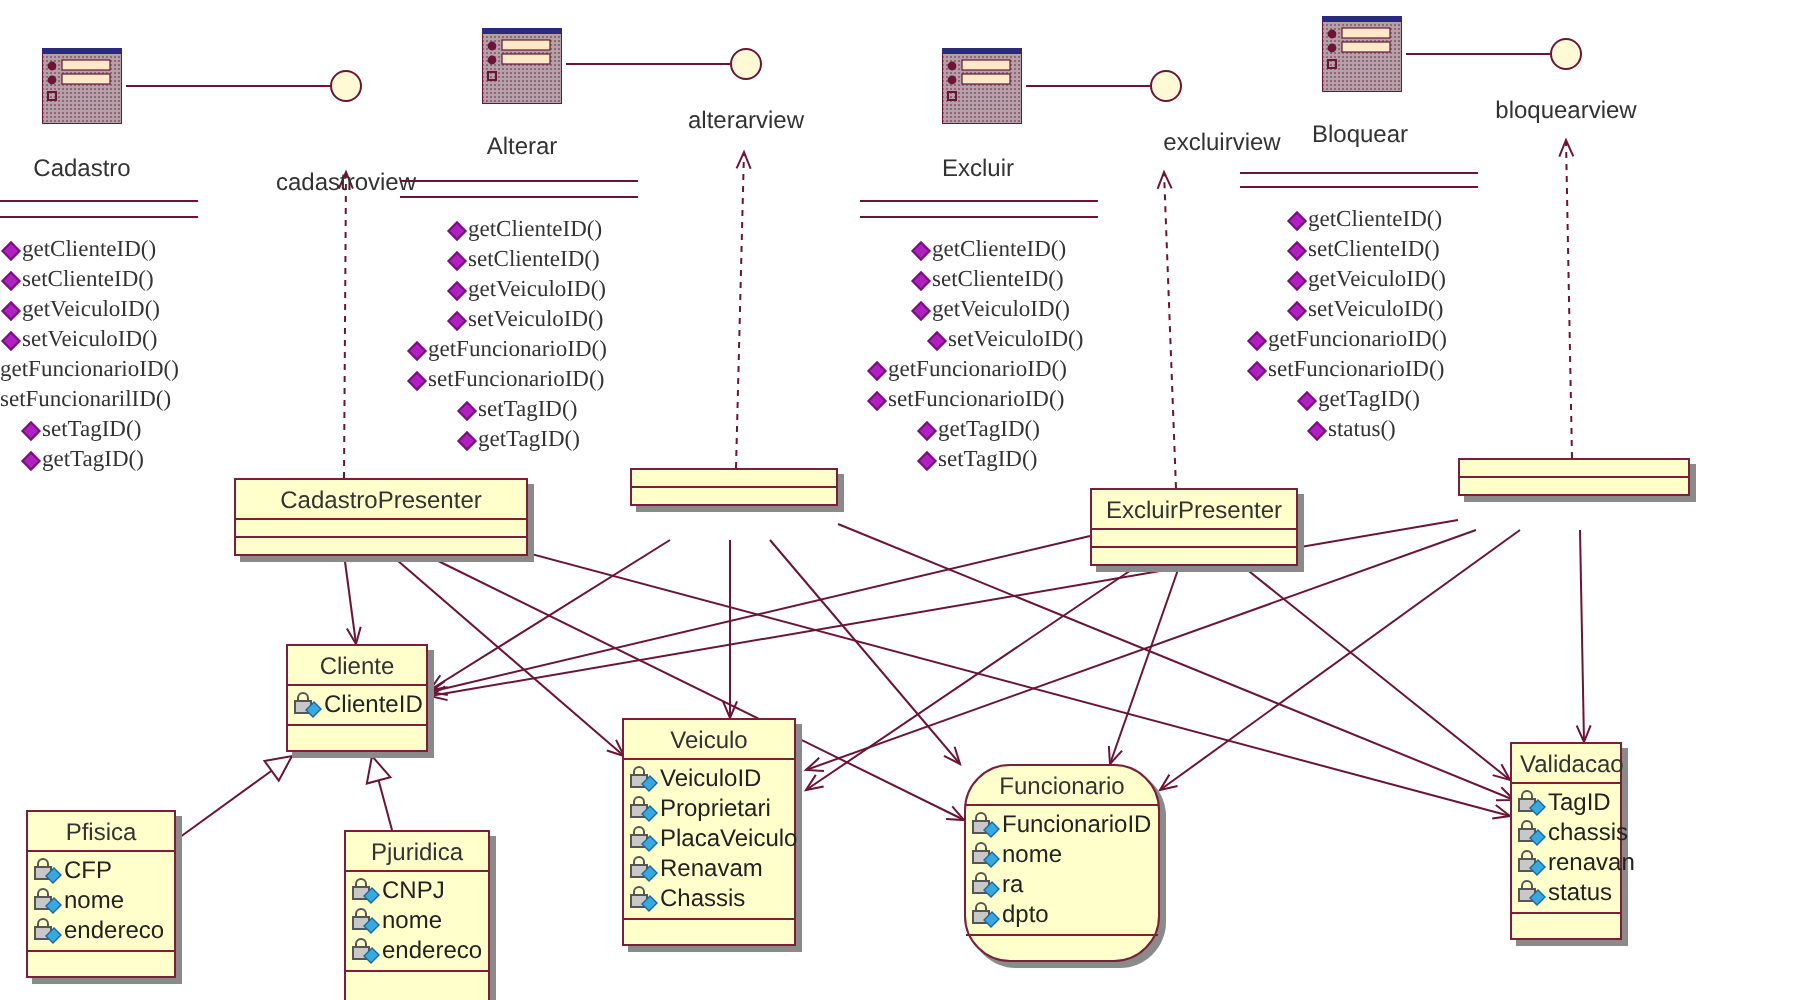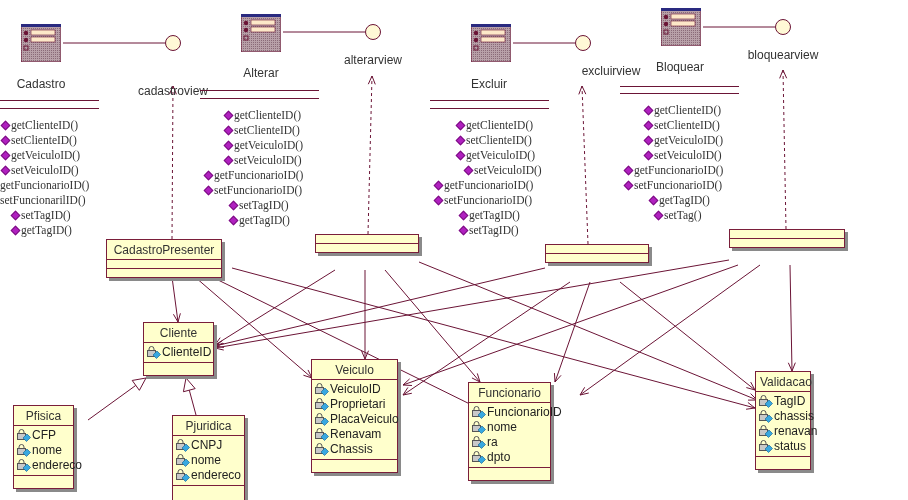--- a/index.html
+++ b/index.html
@@ -288,34 +288,35 @@
     <div class="op" style="padding-left: 0px;">
       <span class="diamond"></span>
       <span>setFuncionarioID()</span>
     </div>
     <div class="op" style="padding-left: 25px;">
       <span class="diamond"></span>
       <span>getTagID()</span>
     </div>
     <div class="op" style="padding-left: 30px;">
       <span class="diamond"></span>
-      <span>setTag()</span>
+      <span>status()</span>
     </div>
   </div>
 
-<div class="cls presenter" style="left:106px;top:239px;width:116px;">
+<div class="cls presenter" style="left:117px;top:239px;width:147px;">
   <div class="name">CadastroPresenter</div>
   <div class="a"></div>
   <div class="o"></div>
 </div>
 <div class="cls presenter" style="left:315px;top:234px;width:104px;">
   <div class="a"></div>
   <div class="o"></div>
 </div>
 <div class="cls presenter" style="left:545px;top:244px;width:104px;">
+  <div class="name">ExcluirPresenter</div>
   <div class="a"></div>
   <div class="o"></div>
 </div>
 <div class="cls presenter" style="left:729px;top:229px;width:116px;">
   <div class="a"></div>
   <div class="o"></div>
 </div>
 
 <div class="cls" id="cls-cliente" style="left:143px;top:322px;width:71px;">
   <div class="name">Cliente</div>
@@ -324,21 +325,21 @@
         <span class="lock"><svg width="14" height="13" viewBox="0 0 14 13">
             <rect x="0.5" y="4.5" width="8" height="6" fill="#c8c8c8" stroke="#555"></rect>
             <path d="M2 4.5 V3 a2.5 2.5 0 0 1 5 0 V4.5" fill="none" stroke="#555"></path>
             <path d="M6 9 L10 5 L13.5 8.5 L9.5 12.5 Z" fill="#38a8e0" stroke="#1a6a9a" stroke-width="0.7"></path>
           </svg></span>
         <span>ClienteID</span>
       </div>
     </div>
   <div class="opsbox"></div>
 </div>
-<div class="cls" id="cls-pfisica" style="left:13px;top:405px;width:61px;">
+<div class="cls" id="cls-pfisica" style="left:13px;top:405px;width:75px;">
   <div class="name">Pfisica</div>
   <div class="attrs">
       <div class="attr">
         <span class="lock"><svg width="14" height="13" viewBox="0 0 14 13">
             <rect x="0.5" y="4.5" width="8" height="6" fill="#c8c8c8" stroke="#555"></rect>
             <path d="M2 4.5 V3 a2.5 2.5 0 0 1 5 0 V4.5" fill="none" stroke="#555"></path>
             <path d="M6 9 L10 5 L13.5 8.5 L9.5 12.5 Z" fill="#38a8e0" stroke="#1a6a9a" stroke-width="0.7"></path>
           </svg></span>
         <span>CFP</span>
       </div>
@@ -430,21 +431,21 @@
         <span class="lock"><svg width="14" height="13" viewBox="0 0 14 13">
             <rect x="0.5" y="4.5" width="8" height="6" fill="#c8c8c8" stroke="#555"></rect>
             <path d="M2 4.5 V3 a2.5 2.5 0 0 1 5 0 V4.5" fill="none" stroke="#555"></path>
             <path d="M6 9 L10 5 L13.5 8.5 L9.5 12.5 Z" fill="#38a8e0" stroke="#1a6a9a" stroke-width="0.7"></path>
           </svg></span>
         <span>Chassis</span>
       </div>
     </div>
   <div class="opsbox"></div>
 </div>
-<div class="cls" id="cls-funcionario" style="left:468px;top:382px;width:83px;">
+<div class="cls" id="cls-funcionario" style="left:482px;top:382px;width:98px;border-radius:23px;">
   <div class="name">Funcionario</div>
   <div class="attrs">
       <div class="attr">
         <span class="lock"><svg width="14" height="13" viewBox="0 0 14 13">
             <rect x="0.5" y="4.5" width="8" height="6" fill="#c8c8c8" stroke="#555"></rect>
             <path d="M2 4.5 V3 a2.5 2.5 0 0 1 5 0 V4.5" fill="none" stroke="#555"></path>
             <path d="M6 9 L10 5 L13.5 8.5 L9.5 12.5 Z" fill="#38a8e0" stroke="#1a6a9a" stroke-width="0.7"></path>
           </svg></span>
         <span>FuncionarioID</span>
       </div>

